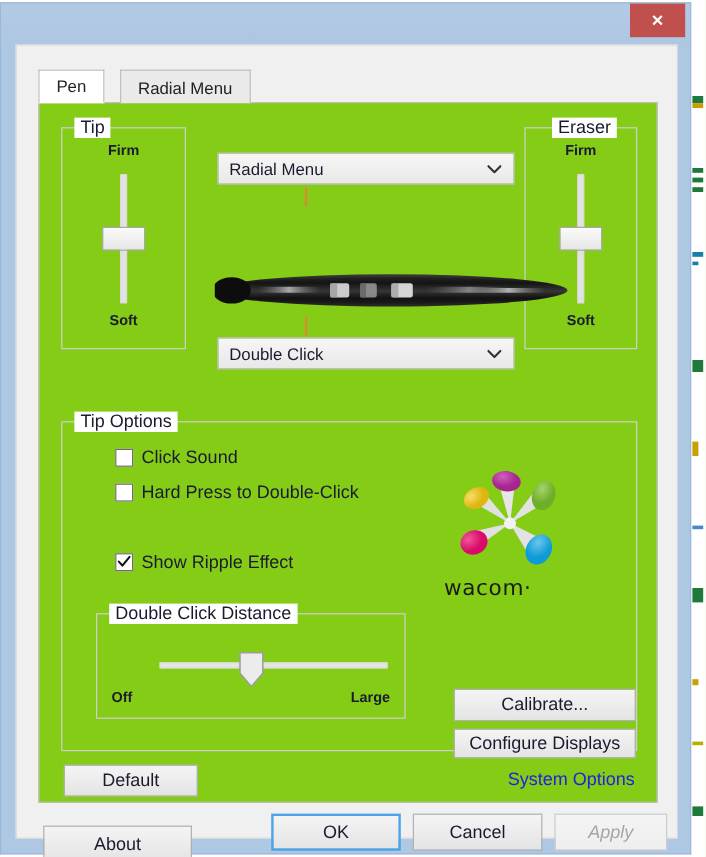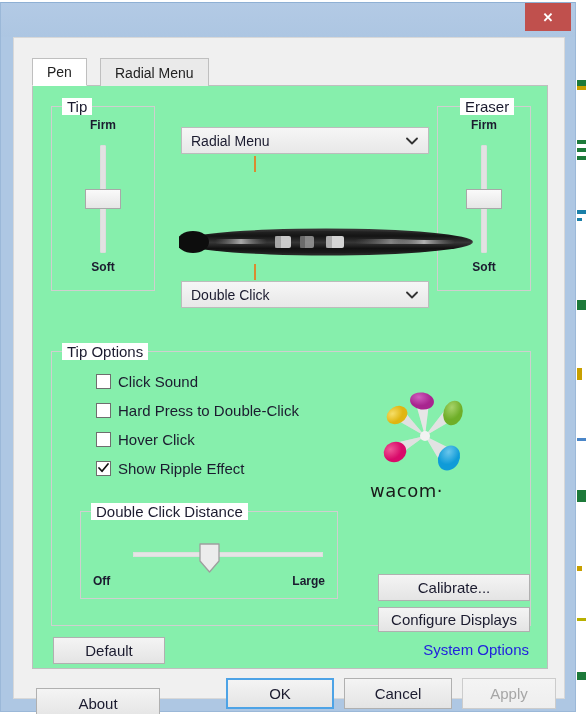--- a/index.html
+++ b/index.html
@@ -87,21 +87,21 @@
   .tab.inactive {
     background: #eaeaea;
     z-index: 2;
   }
 
   
   #tabpage {
     position: absolute;
     left: 18px; top: 47px;
     width: 516px; height: 584px;
-    background: #86efac;
+    background: #84cc16;
     border: 1px solid #bfbfbf;
   }
 
   
   .group {
     position: absolute;
     border: 1px solid #cfcfcf;
   }
   .group-title {
     position: absolute;
@@ -368,24 +368,20 @@
         <div class="cbrow" style="left:44px; top:18px;">
           <span class="cbox"></span>
           <span class="cblabel">Click Sound</span>
         </div>
 
         <div class="cbrow" style="left:44px; top:47px;">
           <span class="cbox"></span>
           <span class="cblabel">Hard Press to Double-Click</span>
         </div>
 
-        <div class="cbrow" style="left:44px; top:76px;">
-          <span class="cbox"></span>
-          <span class="cblabel">Hover Click</span>
-        </div>
 
         <div class="cbrow" style="left:44px; top:105px;">
           <span class="cbox">
             <svg width="11" height="10" viewBox="0 0 11 10">
                 <path d="M1 5 L4 8.3 L10 1" stroke="#111" stroke-width="1.7" fill="none" stroke-linecap="round" stroke-linejoin="round"></path>
               </svg>
           </span>
           <span class="cblabel">Show Ripple Effect</span>
         </div>
 
@@ -475,19 +471,19 @@
     <div id="bottombar">
       <div class="btn" style="left:22px; top:650px; width:124px; height:31px;">
         <span>About</span>
       </div>
       <div class="btn focused" style="left:212px; top:640px; width:108px; height:31px;">
         <span>OK</span>
       </div>
       <div class="btn" style="left:330px; top:640px; width:108px; height:31px;">
         <span>Cancel</span>
       </div>
-      <div class="btn disabled" style="left:448px; top:640px; width:94px; height:31px;">
+      <div class="btn disabled" style="left:448px; top:640px; width:94px; height:31px;font-style:italic;">
         <span>Apply</span>
       </div>
     </div>
 
   </div>
 </div>
 
 </body></html>

